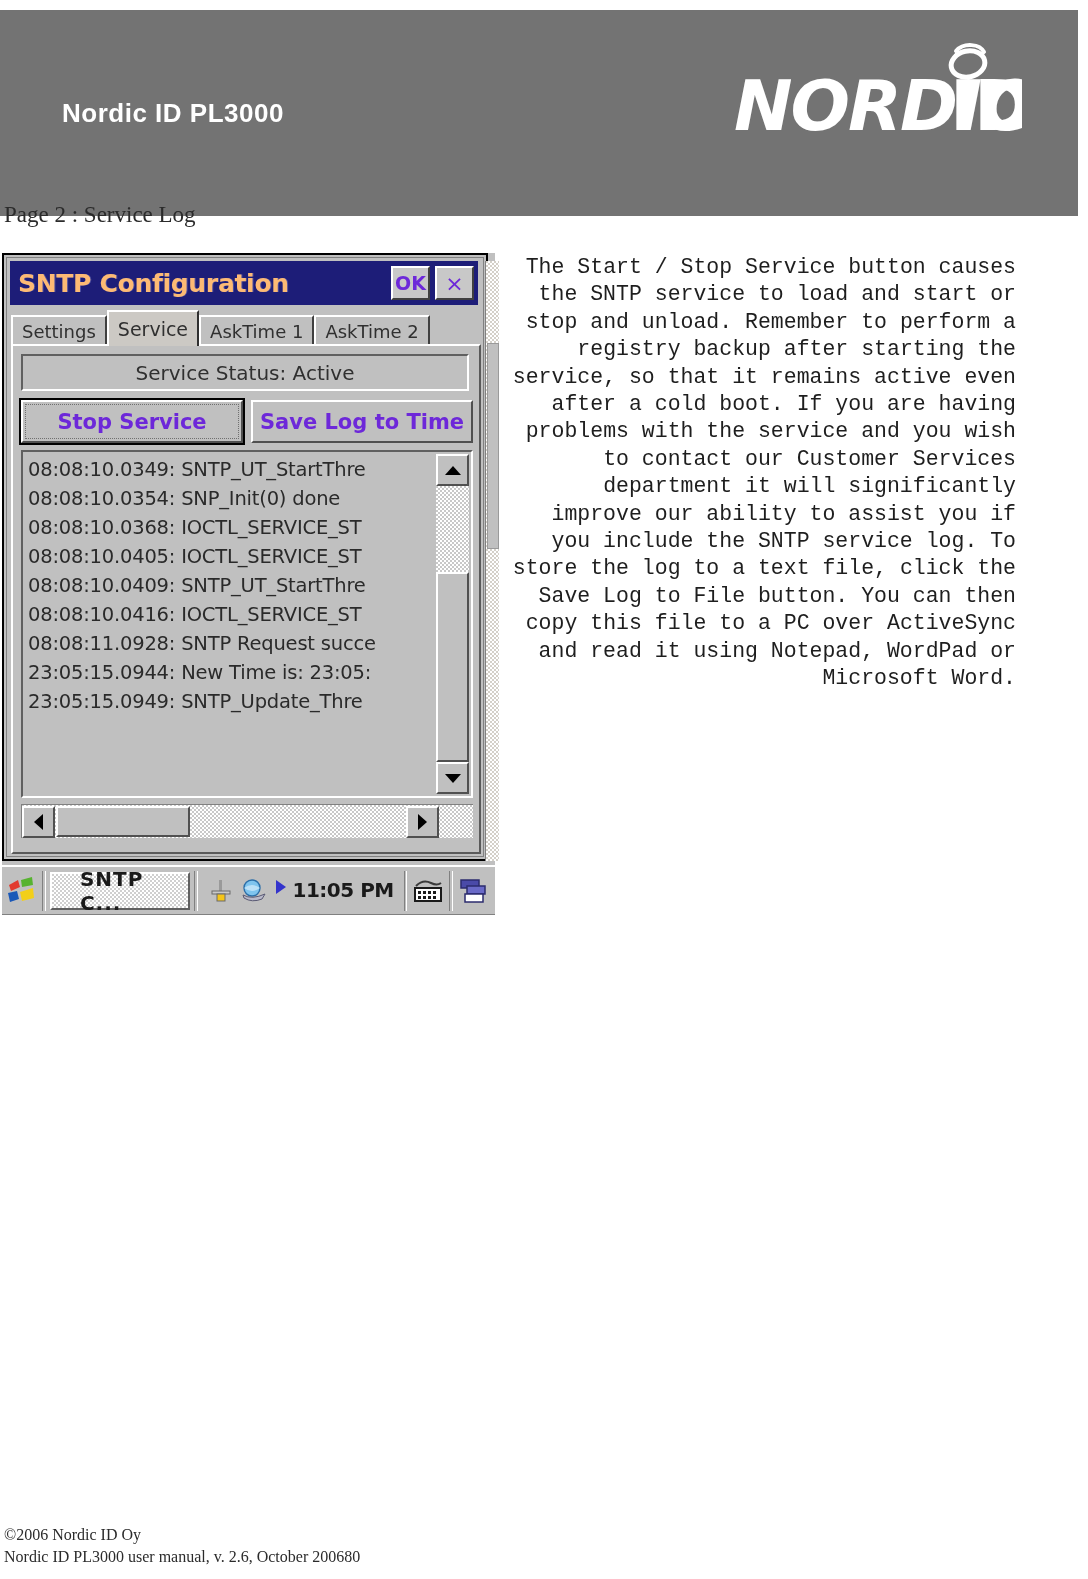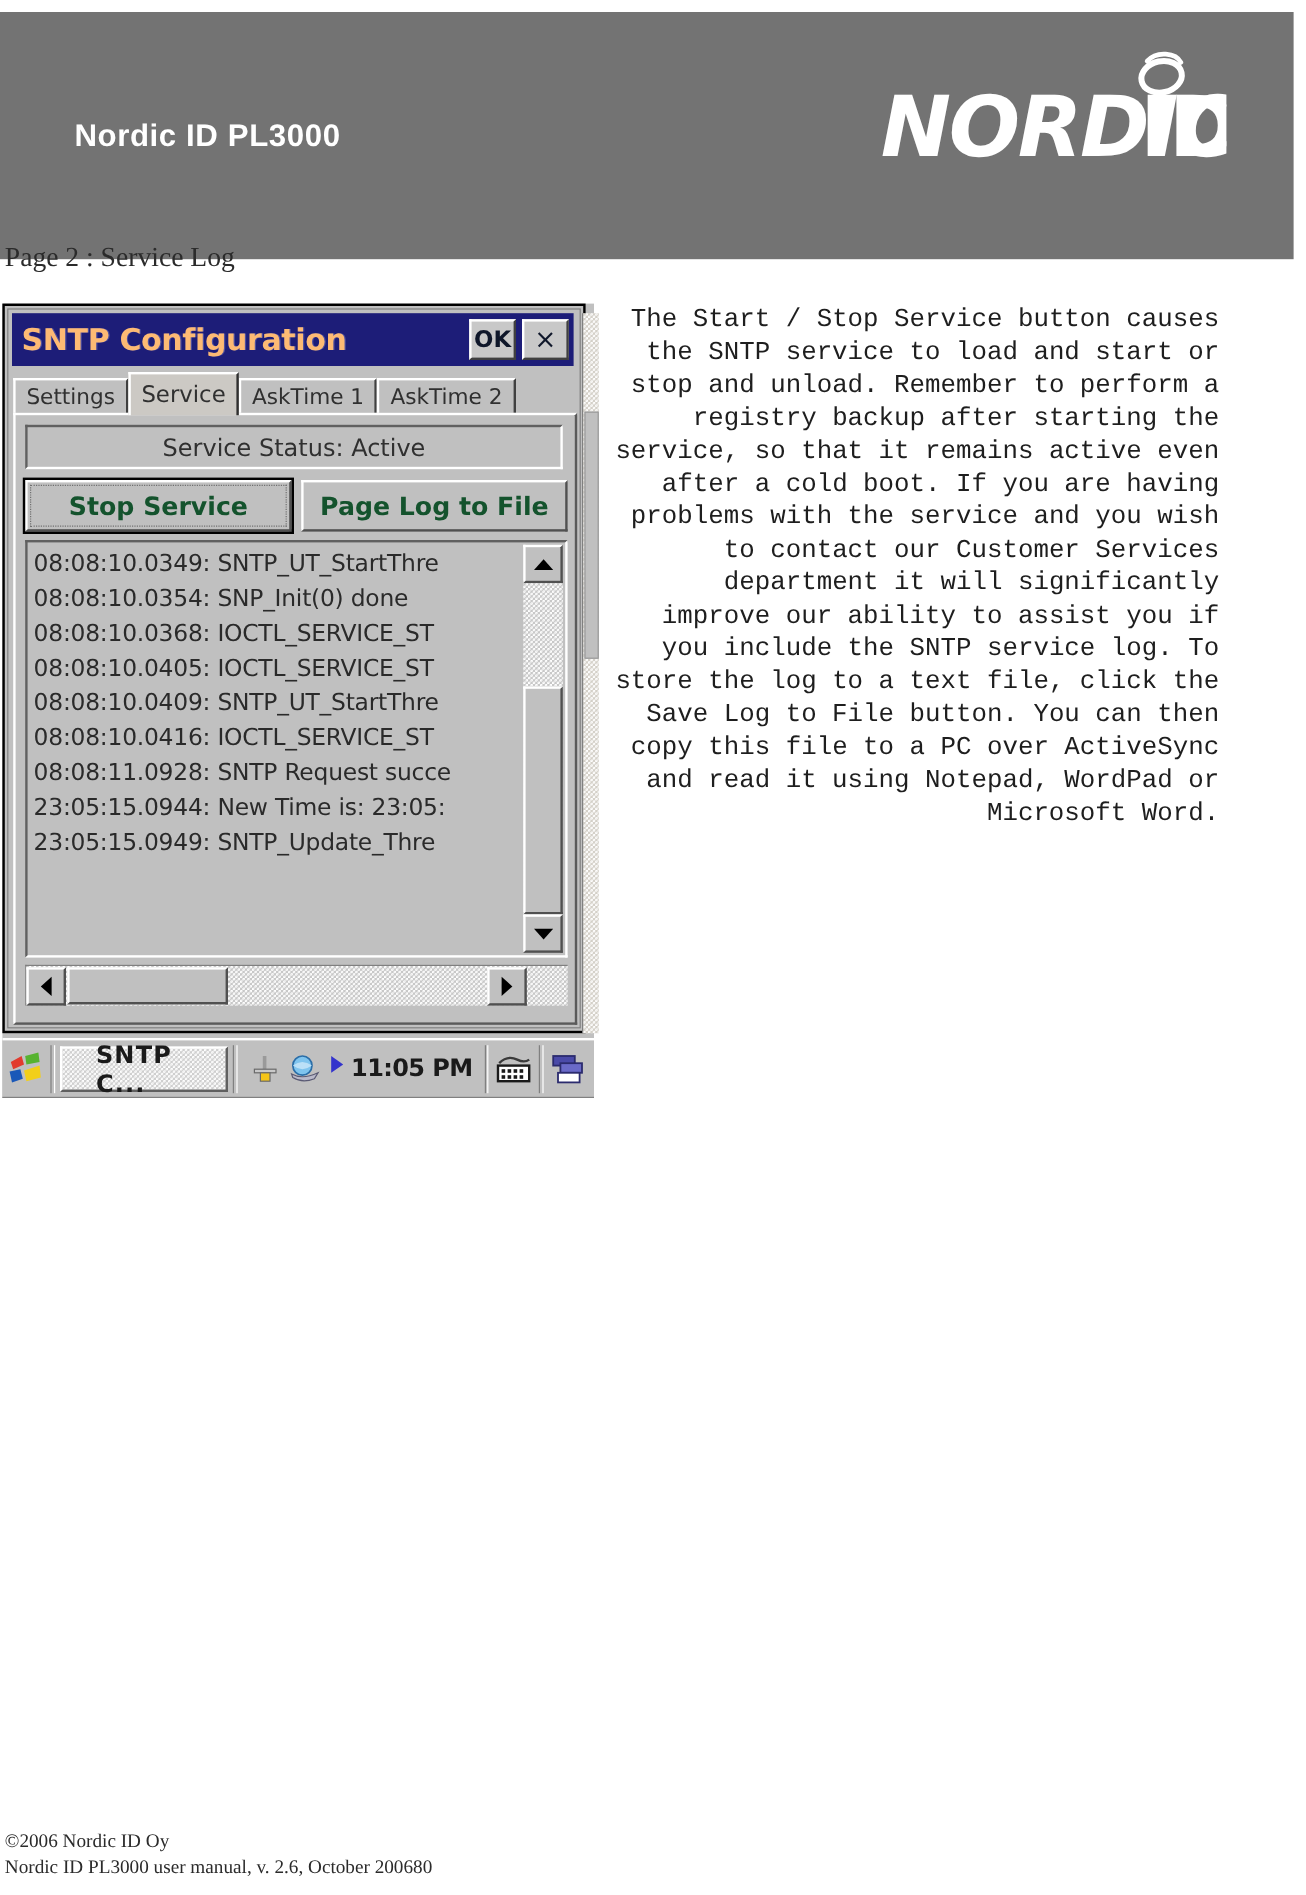--- a/index.html
+++ b/index.html
@@ -115,21 +115,21 @@
     background: #c8c8c8;
     border-top: 2px solid #ffffff;
     border-left: 2px solid #ffffff;
     border-right: 2px solid #404040;
     border-bottom: 2px solid #404040;
     display: flex;
     align-items: center;
     justify-content: center;
     font-size: 19px;
     font-weight: bold;
-    color: #0f172a;
+    color: #6d28d9;
     box-sizing: border-box;
     font-family: "DejaVu Sans", sans-serif;
   }
   .tbtn.close { font-weight: normal; font-size: 22px;}
 
   
   .tabrow {
     position: absolute;
     left: 4px; top: 52px;
     width: 468px;
@@ -212,21 +212,21 @@
     border-top: 2px solid #ffffff;
     border-left: 2px solid #ffffff;
     border-right: 2px solid #505050;
     border-bottom: 2px solid #505050;
     box-sizing: border-box;
     display: flex;
     align-items: center;
     justify-content: center;
     font-size: 21px;
     font-weight: bold;
-    color: #14532d;
+    color: #6d28d9;
     font-family: "DejaVu Sans", sans-serif;
     white-space: nowrap;
   }
   .wbtn.default {
     width: 222px;
     outline: 2px solid #000000;
     outline-offset: 0px;
     position: relative;
   }
   .wbtn.default::before {
@@ -499,21 +499,21 @@
         <div class="tab">AskTime 1</div>
         <div class="tab">AskTime 2</div>
       </div>
 
       <div class="panel">
 
         <div class="status-box">Service Status: Active</div>
 
         <div class="btnrow">
           <div class="wbtn default">Stop Service</div>
-          <div class="wbtn plain">Page Log to File</div>
+          <div class="wbtn plain">Save Log to Time</div>
         </div>
 
         <div class="logbox">
           <div class="logtext">
             <div class="logline">08:08:10.0349: SNTP_UT_StartThre</div>
             <div class="logline">08:08:10.0354: SNP_Init(0) done</div>
             <div class="logline">08:08:10.0368: IOCTL_SERVICE_ST</div>
             <div class="logline">08:08:10.0405: IOCTL_SERVICE_ST</div>
             <div class="logline">08:08:10.0409: SNTP_UT_StartThre</div>
             <div class="logline">08:08:10.0416: IOCTL_SERVICE_ST</div>

